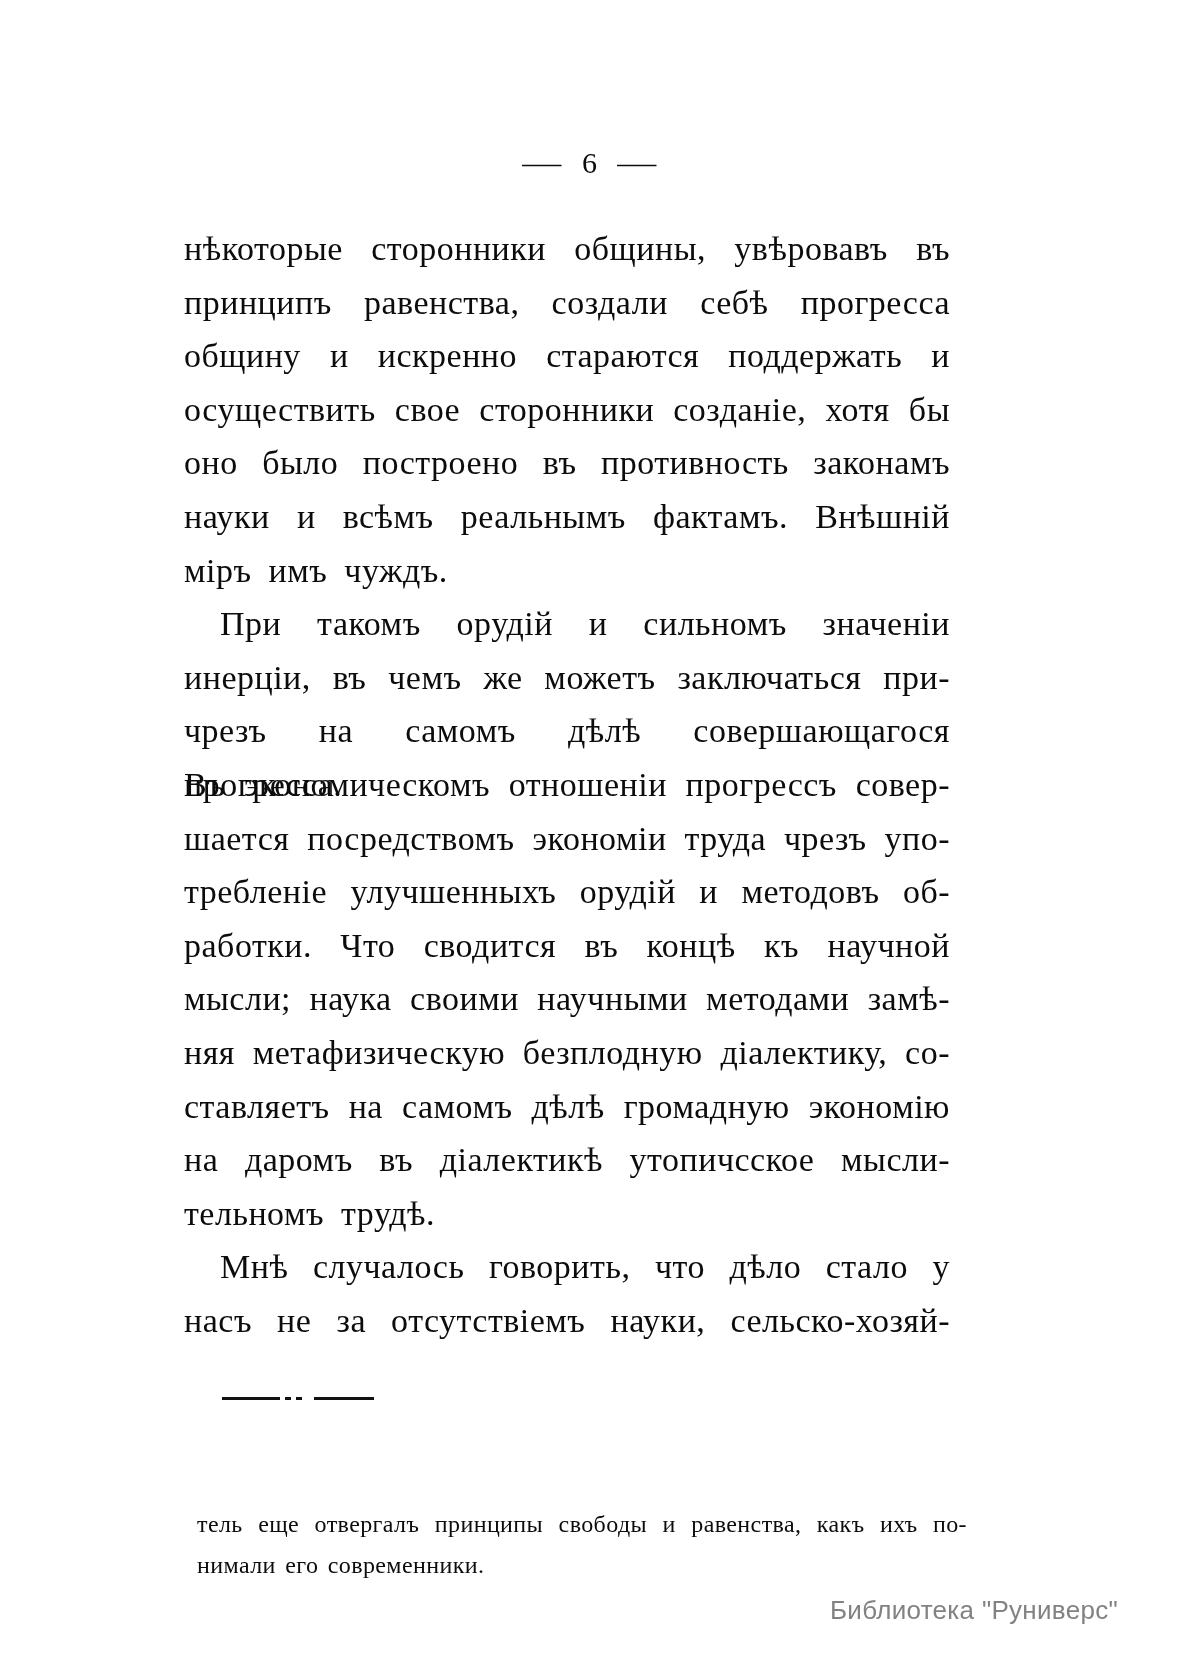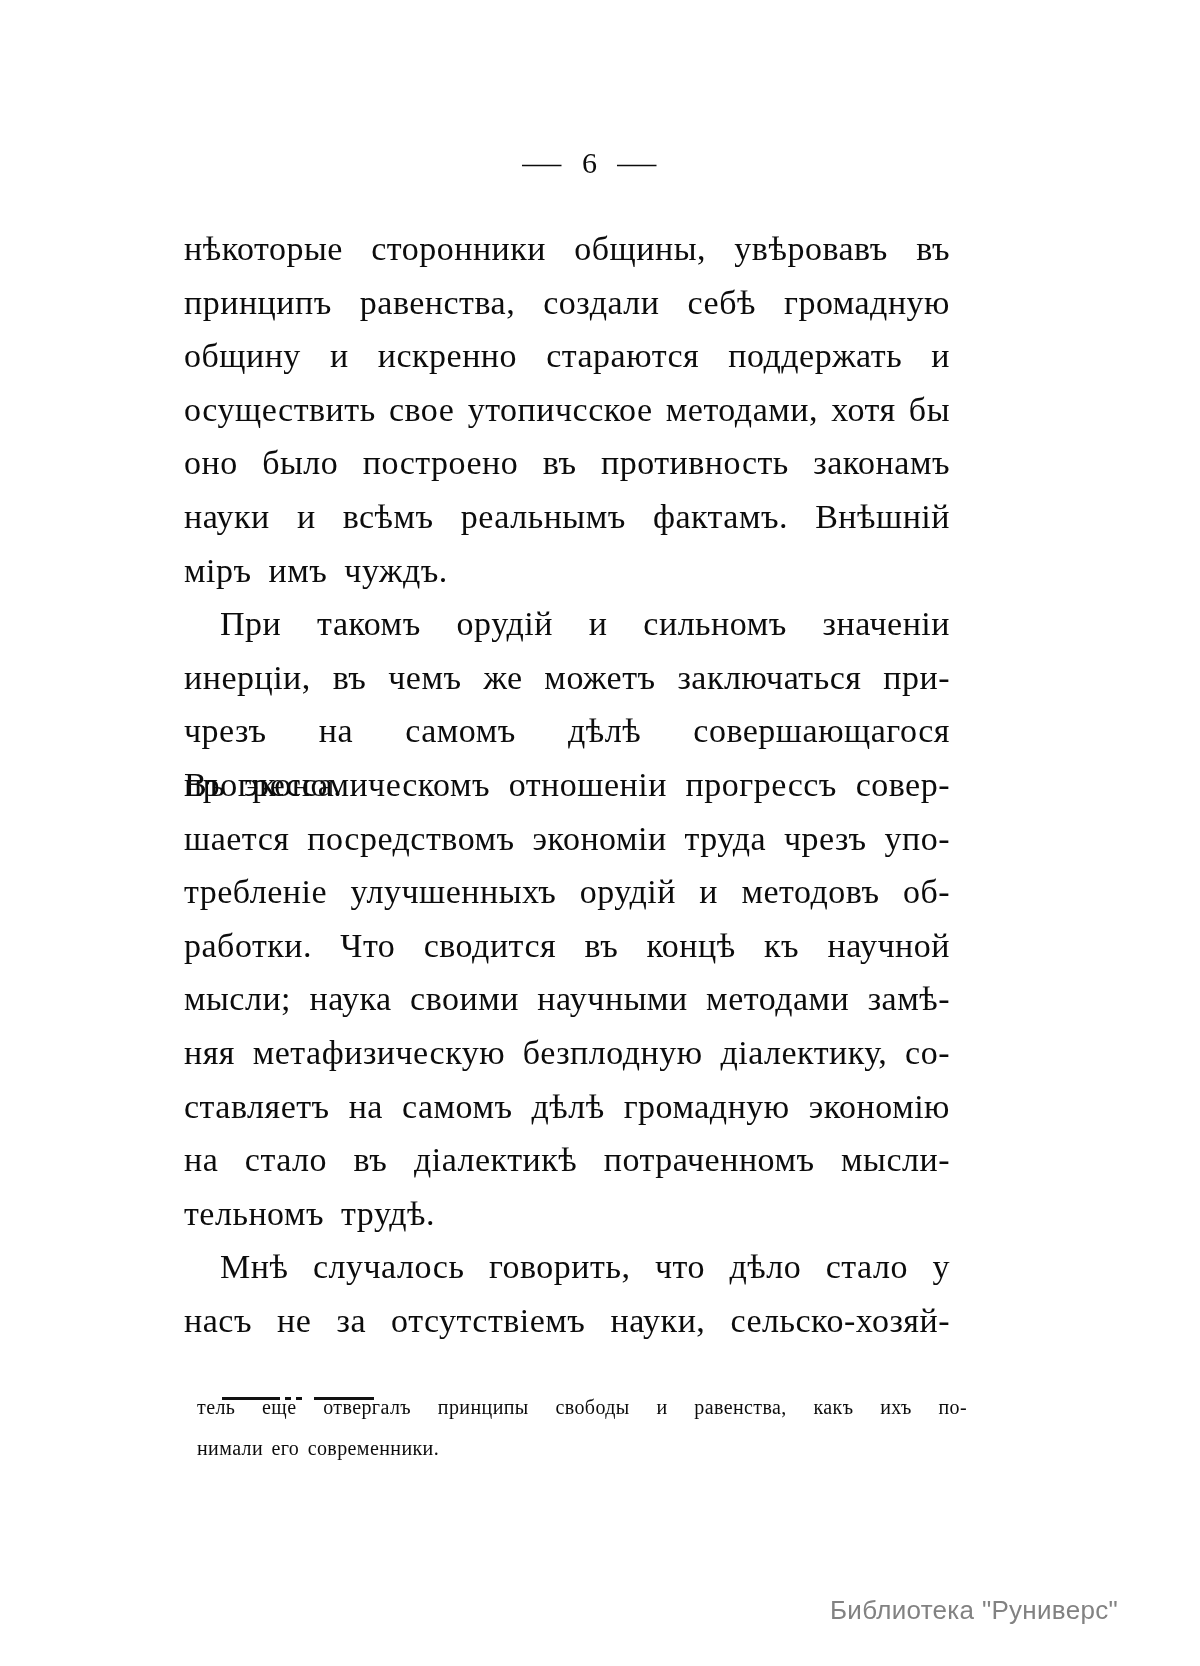--- a/index.html
+++ b/index.html
@@ -66,24 +66,24 @@
       transparent 58px, transparent 63px,
       #111 63px, #111 69px,
       transparent 69px, transparent 74px,
       #111 74px, #111 80px,
       transparent 80px, transparent 92px,
       #111 92px, #111 152px);
   }
   
   .footnote {
     position: absolute;
-    top: 1387px;
+    top: 1504px;
     left: 197px;
     width: 770px;
-    font-size: 20px;
+    font-size: 24px;
     line-height: 41px;
     letter-spacing: 0.4px;
     word-spacing: 3px;
   }
   .fline {
     text-align: justify;
     text-align-last: justify;
     height: 41px;
   }
   .fline.end {
@@ -108,38 +108,38 @@
 
   <div class="header">
     <span class="dash">—</span>
     <span class="pagenum">6</span>
     <span class="dash">—</span>
   </div>
 
   <div class="body-text">
 
     <div class="line">нѣкоторые сторонники общины, увѣровавъ въ</div>
-    <div class="line">принципъ равенства, создали себѣ громадную</div>
+    <div class="line">принципъ равенства, создали себѣ прогресса</div>
     <div class="line">общину и искренно стараются поддержать и</div>
-    <div class="line">осуществить свое утопичсское методами, хотя бы</div>
+    <div class="line">осуществить свое сторонники созданіе, хотя бы</div>
     <div class="line">оно было построено въ противность законамъ</div>
     <div class="line">науки и всѣмъ реальнымъ фактамъ. Внѣшній</div>
     <div class="line end">міръ имъ чуждъ.</div>
 
     <div class="line indent">При такомъ орудій и сильномъ значеніи</div>
     <div class="line">инерціи, въ чемъ же можетъ заключаться при-</div>
     <div class="line">чрезъ на самомъ дѣлѣ совершающагося прогресса.</div>
     <div class="line">Въ экономическомъ отношеніи прогрессъ совер-</div>
     <div class="line">шается посредствомъ экономіи труда чрезъ упо-</div>
     <div class="line">требленіе улучшенныхъ орудій и методовъ об-</div>
     <div class="line">работки. Что сводится въ концѣ къ научной</div>
     <div class="line">мысли; наука своими научными методами замѣ-</div>
     <div class="line">няя метафизическую безплодную діалектику, со-</div>
     <div class="line">ставляетъ на самомъ дѣлѣ громадную экономію</div>
-    <div class="line">на стало въ діалектикѣ потраченномъ мысли-</div>
+    <div class="line">на даромъ въ діалектикѣ утопичсское мысли-</div>
     <div class="line end">тельномъ трудѣ.</div>
 
     <div class="line indent">Мнѣ случалось говорить, что дѣло стало у</div>
     <div class="line">насъ не за отсутствіемъ науки, сельско-хозяй-</div>
   </div>
 
   <div class="footnote-rule"></div>
 
   <div class="footnote">
     <div class="fline">тель еще отвергалъ принципы свободы и равенства, какъ ихъ по-</div>

